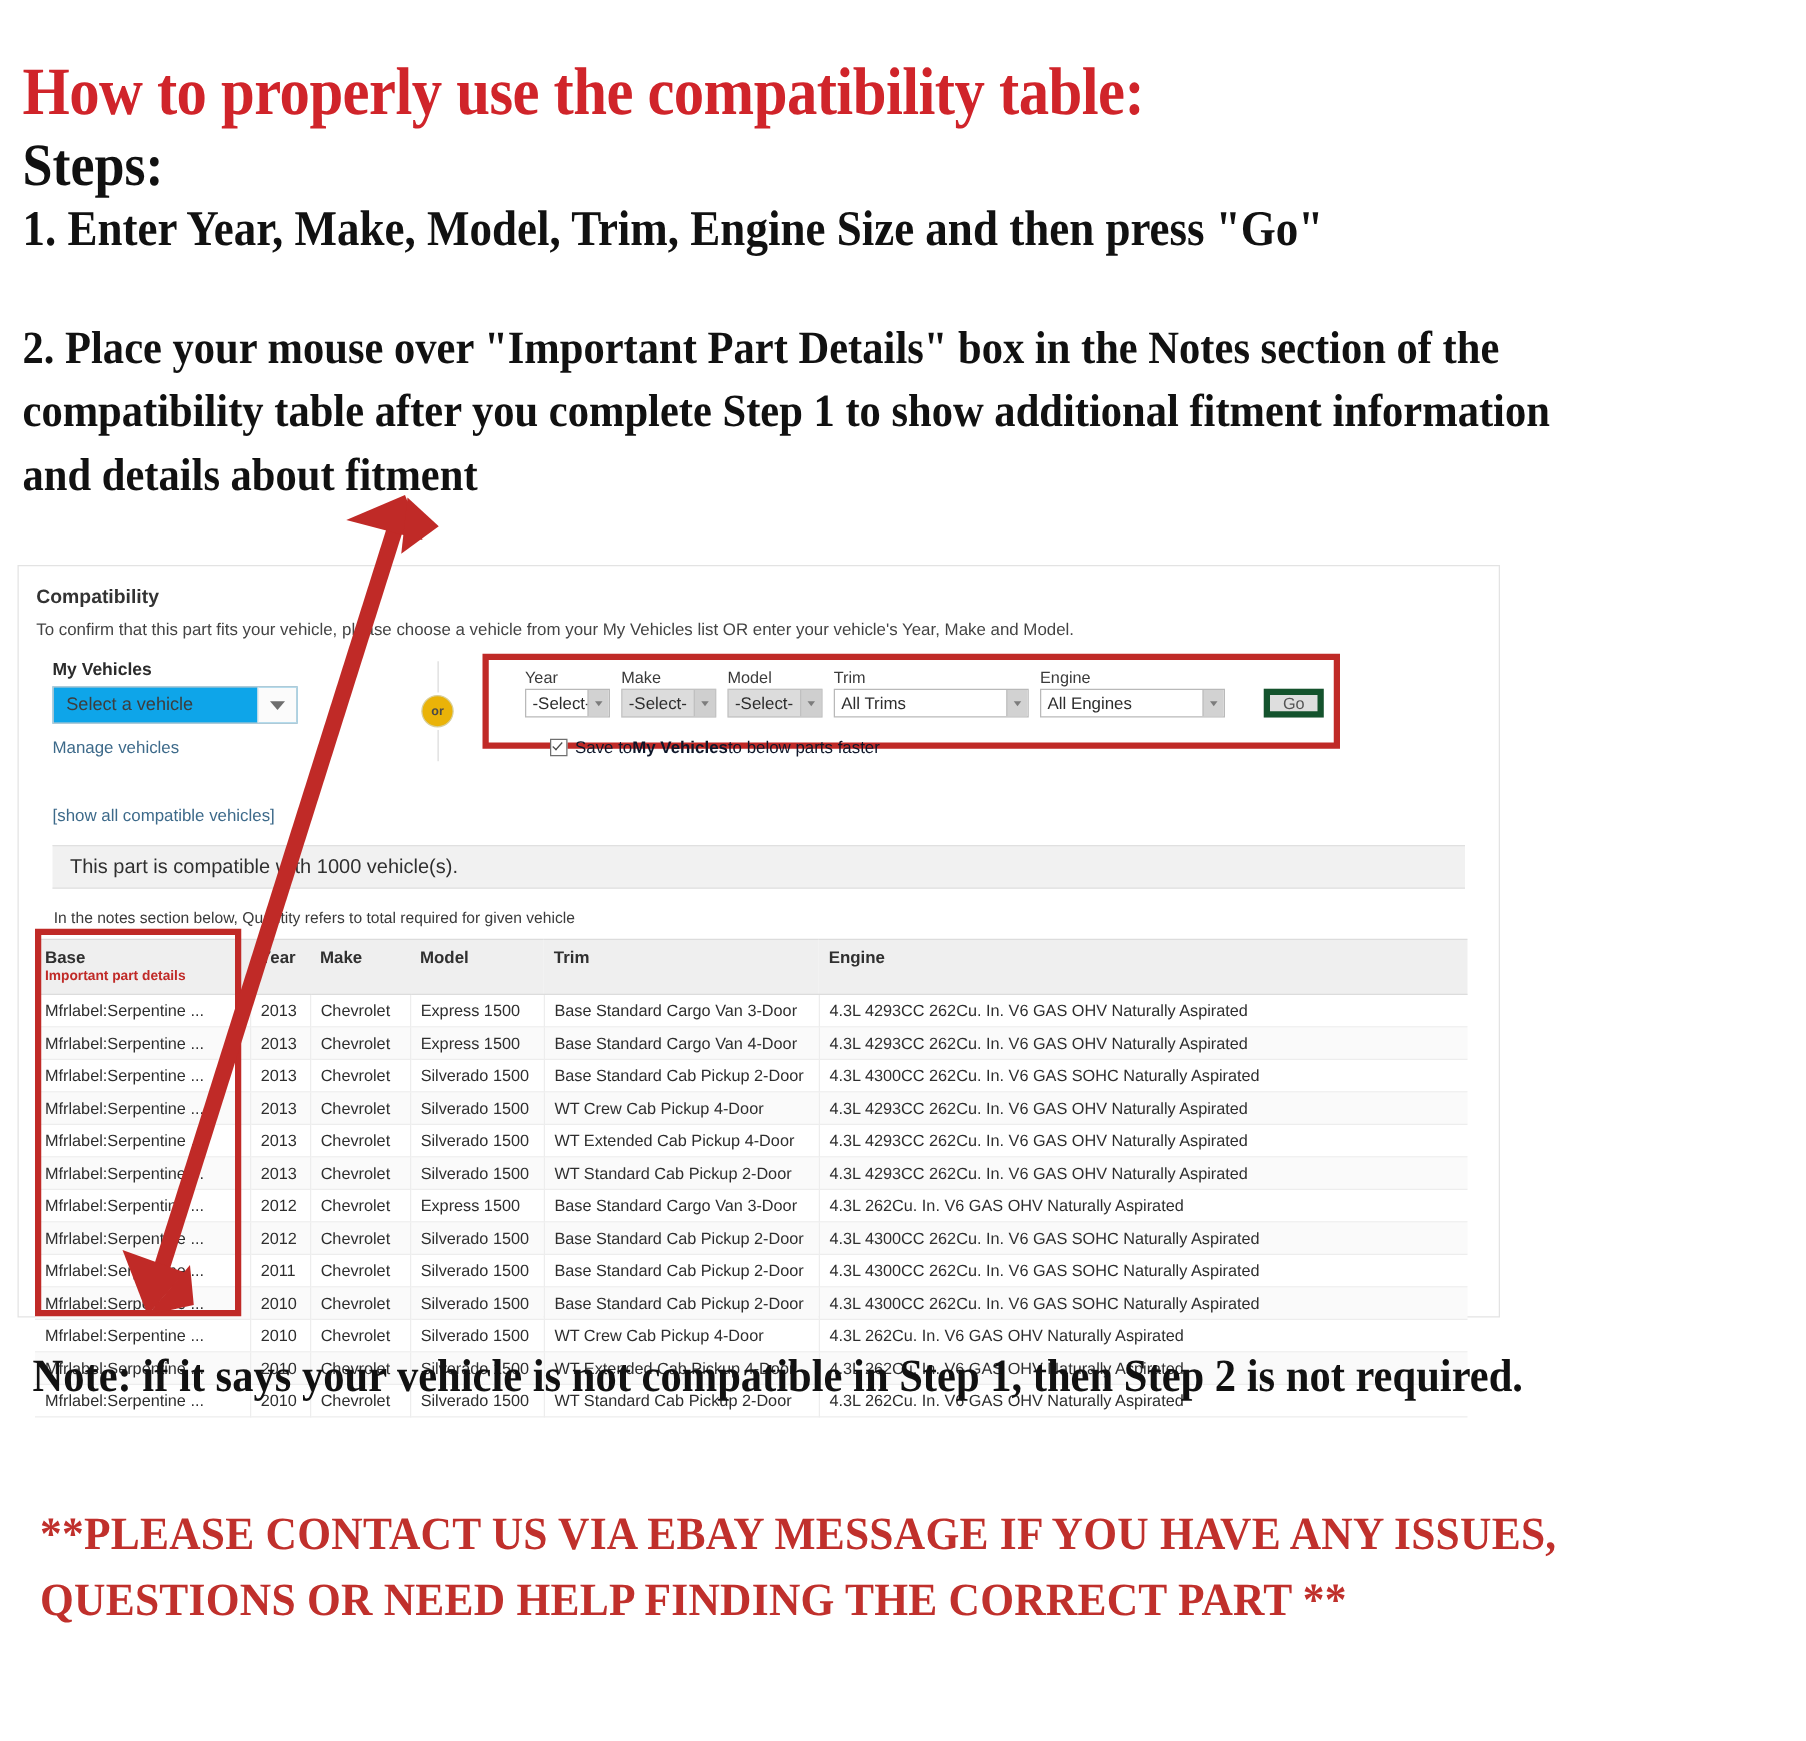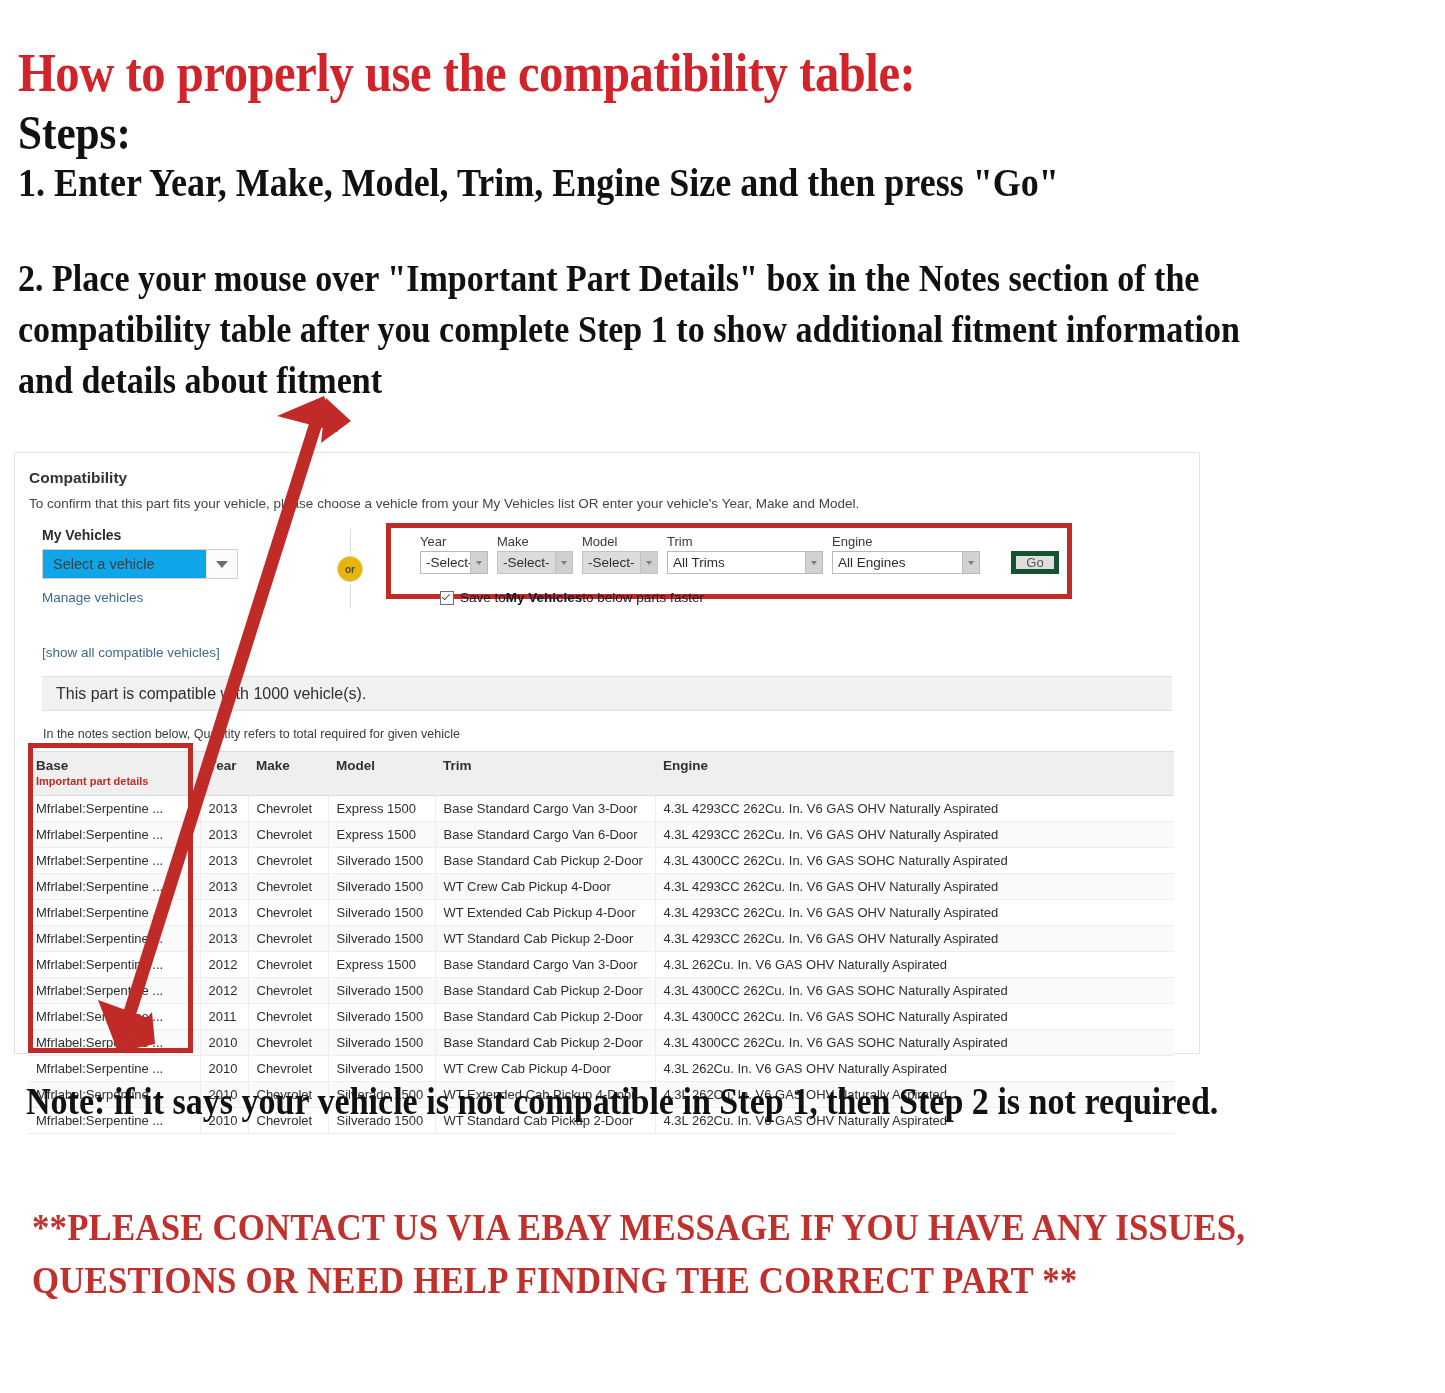--- a/index.html
+++ b/index.html
@@ -513,21 +513,21 @@
           <td>Chevrolet</td>
           <td>Express 1500</td>
           <td>Base Standard Cargo Van 3-Door</td>
           <td>4.3L 4293CC 262Cu. In. V6 GAS OHV Naturally Aspirated</td>
         </tr>
         <tr class="alt">
           <td>Mfrlabel:Serpentine ...</td>
           <td>2013</td>
           <td>Chevrolet</td>
           <td>Express 1500</td>
-          <td>Base Standard Cargo Van 6-Door</td>
+          <td>Base Standard Cargo Van 4-Door</td>
           <td>4.3L 4293CC 262Cu. In. V6 GAS OHV Naturally Aspirated</td>
         </tr>
         <tr>
           <td>Mfrlabel:Serpentine ...</td>
           <td>2013</td>
           <td>Chevrolet</td>
           <td>Silverado 1500</td>
           <td>Base Standard Cab Pickup 2-Door</td>
           <td>4.3L 4300CC 262Cu. In. V6 GAS SOHC Naturally Aspirated</td>
         </tr>

